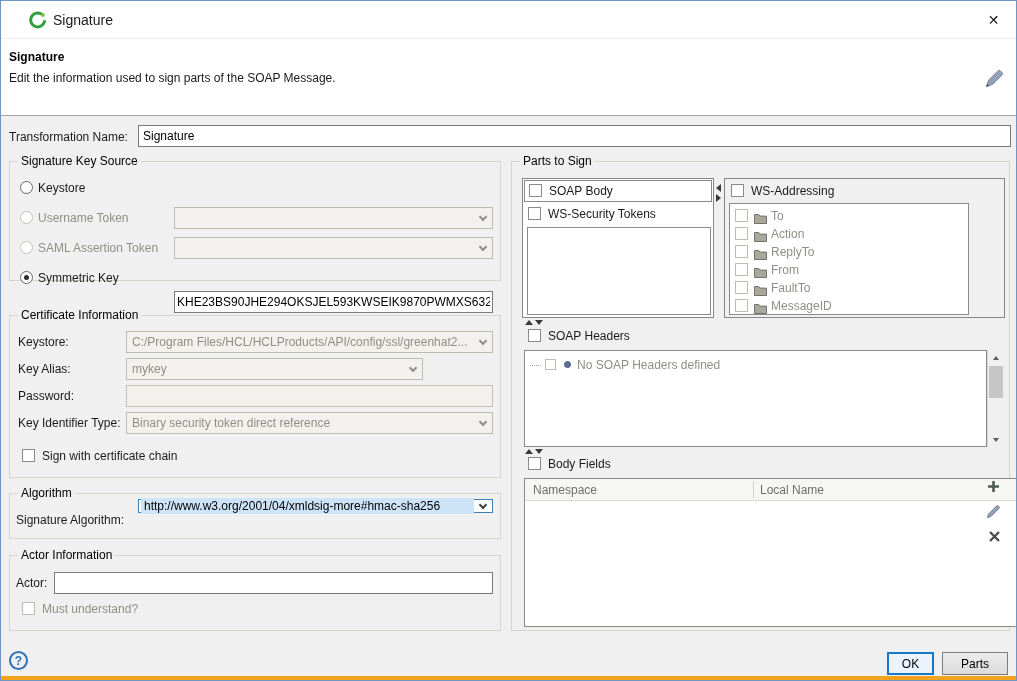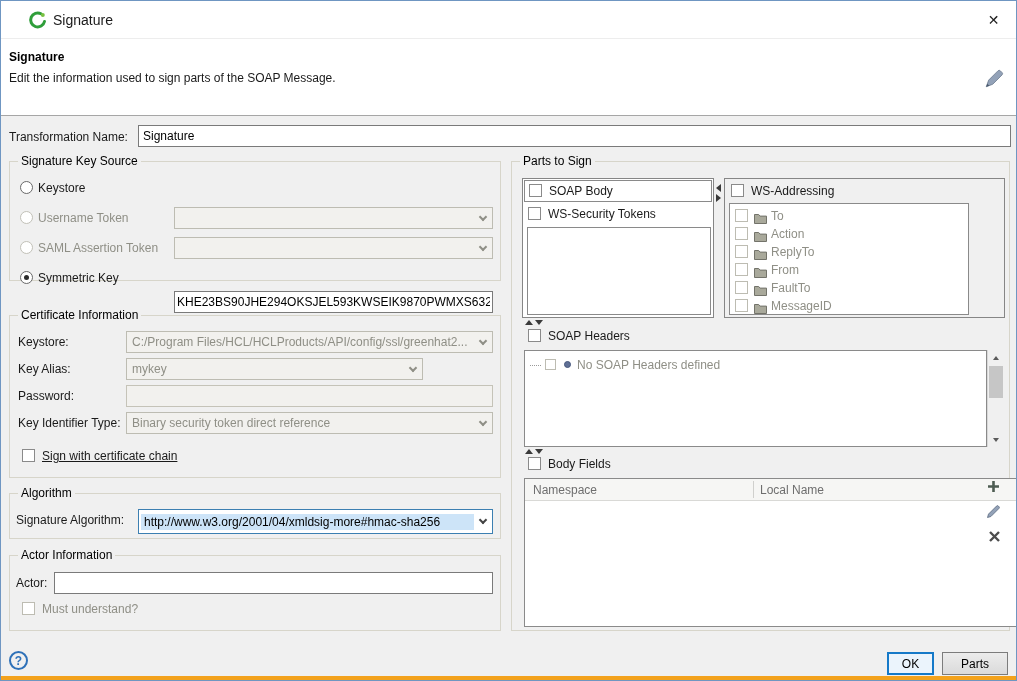--- a/index.html
+++ b/index.html
@@ -172,27 +172,27 @@
 
     <span class="lbl" style="left:8px;top:100px;">Key Identifier Type:</span>
     <div class="combo" style="left:116px;top:96px;width:367px;height:22px;">
       <span class="ctext">Binary security token direct reference</span>
       <span class="carrow">
           <i class="chev"></i>
         </span>
     </div>
 
     <span class="cb" style="left:12px;top:133px;"></span>
-    <span class="lbl" style="left:32px;top:133px;text-decoration:underline;">Sign with certificate chain</span>
+    <span class="lbl" style="left:32px;top:133px;">Sign with certificate chain</span>
   </div>
 
   <div class="group" style="left:8px;top:492px;width:492px;height:46px;">
     <span class="gtitle">Algorithm</span>
     <span class="lbl" style="left:6px;top:19px;">Signature Algorithm:</span>
-    <div class="combo focus" style="left:128px;top:15px;width:355px;height:25px;">
+    <div class="combo focus" style="left:128px;top:5px;width:355px;height:14px;">
       <span class="ctext">http://www.w3.org/2001/04/xmldsig-more#hmac-sha256</span>
       <span class="carrow">
           <i class="chev"></i>
         </span>
     </div>
   </div>
 
   <div class="group" style="left:8px;top:554px;width:492px;height:76px;">
     <span class="gtitle">Actor Information</span>
     <span class="lbl" style="left:6px;top:20px;">Actor:</span>

